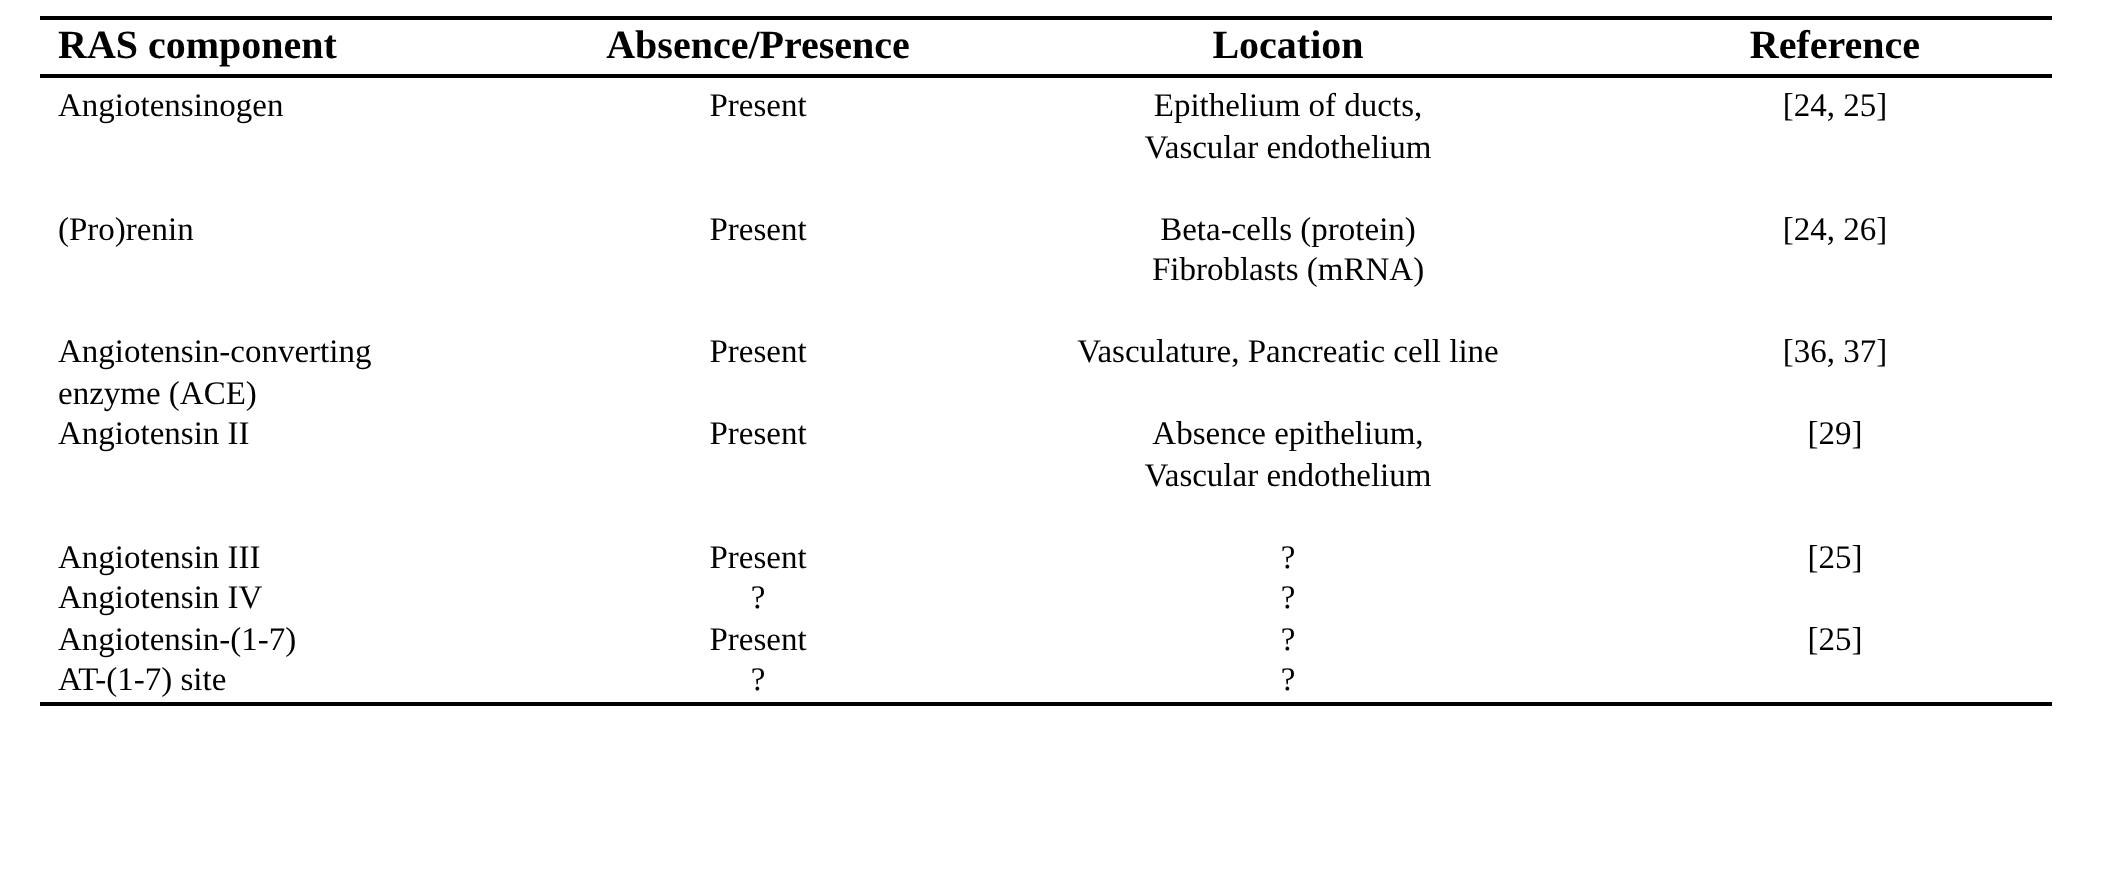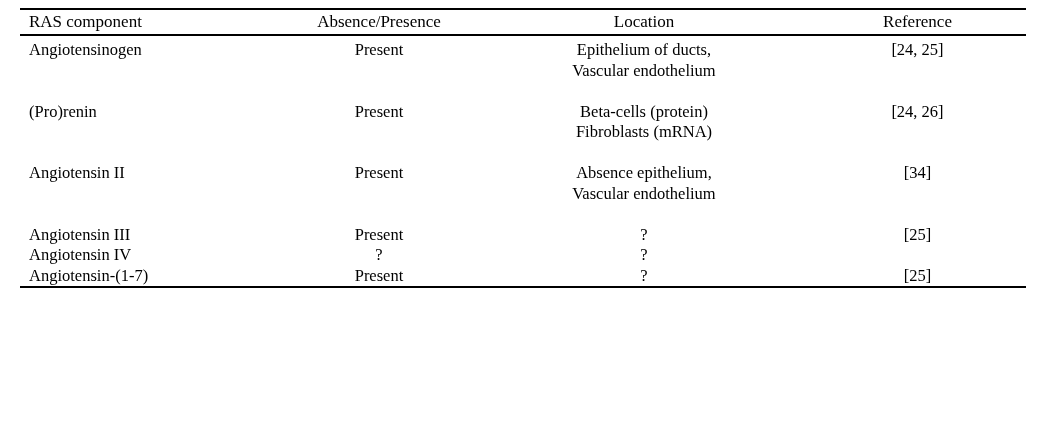--- a/index.html
+++ b/index.html
@@ -33,22 +33,22 @@
   
   table.ras-table thead tr {
     border-top: 2.2px solid #000;
     border-bottom: 2.2px solid #000;
   }
   table.ras-table tbody {
     border-bottom: 2.2px solid #000;
   }
 
   thead th {
-    font-weight: normal;
-    font-size: 17px;
+    font-weight: bold;
+    font-size: 20px;
     padding: 3px 0 4px 0;
     vertical-align: bottom;
   }
 
   th.col-comp  { width: 250px; text-align: left; padding-left: 9px; }
   th.col-abs   { width: 200px; }
   th.col-loc   { width: 330px; text-align: center; }
   th.col-ref   { width: 217px; text-align: center; }
 
   tbody td {
@@ -122,34 +122,49 @@
             <span class="cell-line">Fibroblasts (mRNA)</span>
             <span class="cell-line blank">&nbsp;</span>
           </td>
           <td class="c-ref">
             <span class="cell-line">[24, 26]</span>
             <span class="cell-line blank">&nbsp;</span>
           </td>
         </tr>
         <tr>
           <td class="c-comp">
+            <span class="cell-line">Angiotensin-converting</span>
+            <span class="cell-line">enzyme (ACE)</span>
+          </td>
+          <td class="c-abs">
+            <span class="cell-line">Present</span>
+          </td>
+          <td class="c-loc">
+            <span class="cell-line">Vasculature, Pancreatic cell line</span>
+          </td>
+          <td class="c-ref">
+            <span class="cell-line">[36, 37]</span>
+          </td>
+        </tr>
+        <tr>
+          <td class="c-comp">
             <span class="cell-line">Angiotensin II</span>
             <span class="cell-line blank">&nbsp;</span>
           </td>
           <td class="c-abs">
             <span class="cell-line">Present</span>
             <span class="cell-line blank">&nbsp;</span>
           </td>
           <td class="c-loc">
             <span class="cell-line">Absence epithelium,</span>
             <span class="cell-line">Vascular endothelium</span>
             <span class="cell-line blank">&nbsp;</span>
           </td>
           <td class="c-ref">
-            <span class="cell-line">[34]</span>
+            <span class="cell-line">[29]</span>
             <span class="cell-line blank">&nbsp;</span>
           </td>
         </tr>
         <tr>
           <td class="c-comp">
             <span class="cell-line">Angiotensin III</span>
           </td>
           <td class="c-abs">
             <span class="cell-line">Present</span>
           </td>
@@ -179,17 +194,31 @@
             <span class="cell-line">Angiotensin-(1-7)</span>
           </td>
           <td class="c-abs">
             <span class="cell-line">Present</span>
           </td>
           <td class="c-loc">
             <span class="cell-line">?</span>
           </td>
           <td class="c-ref">
             <span class="cell-line">[25]</span>
+          </td>
+        </tr>
+        <tr>
+          <td class="c-comp">
+            <span class="cell-line">AT-(1-7) site</span>
+          </td>
+          <td class="c-abs">
+            <span class="cell-line">?</span>
+          </td>
+          <td class="c-loc">
+            <span class="cell-line">?</span>
+          </td>
+          <td class="c-ref">
+            <span class="cell-line">&nbsp;</span>
           </td>
         </tr>
       </tbody>
   </table>
 </div>
 
 </body></html>

